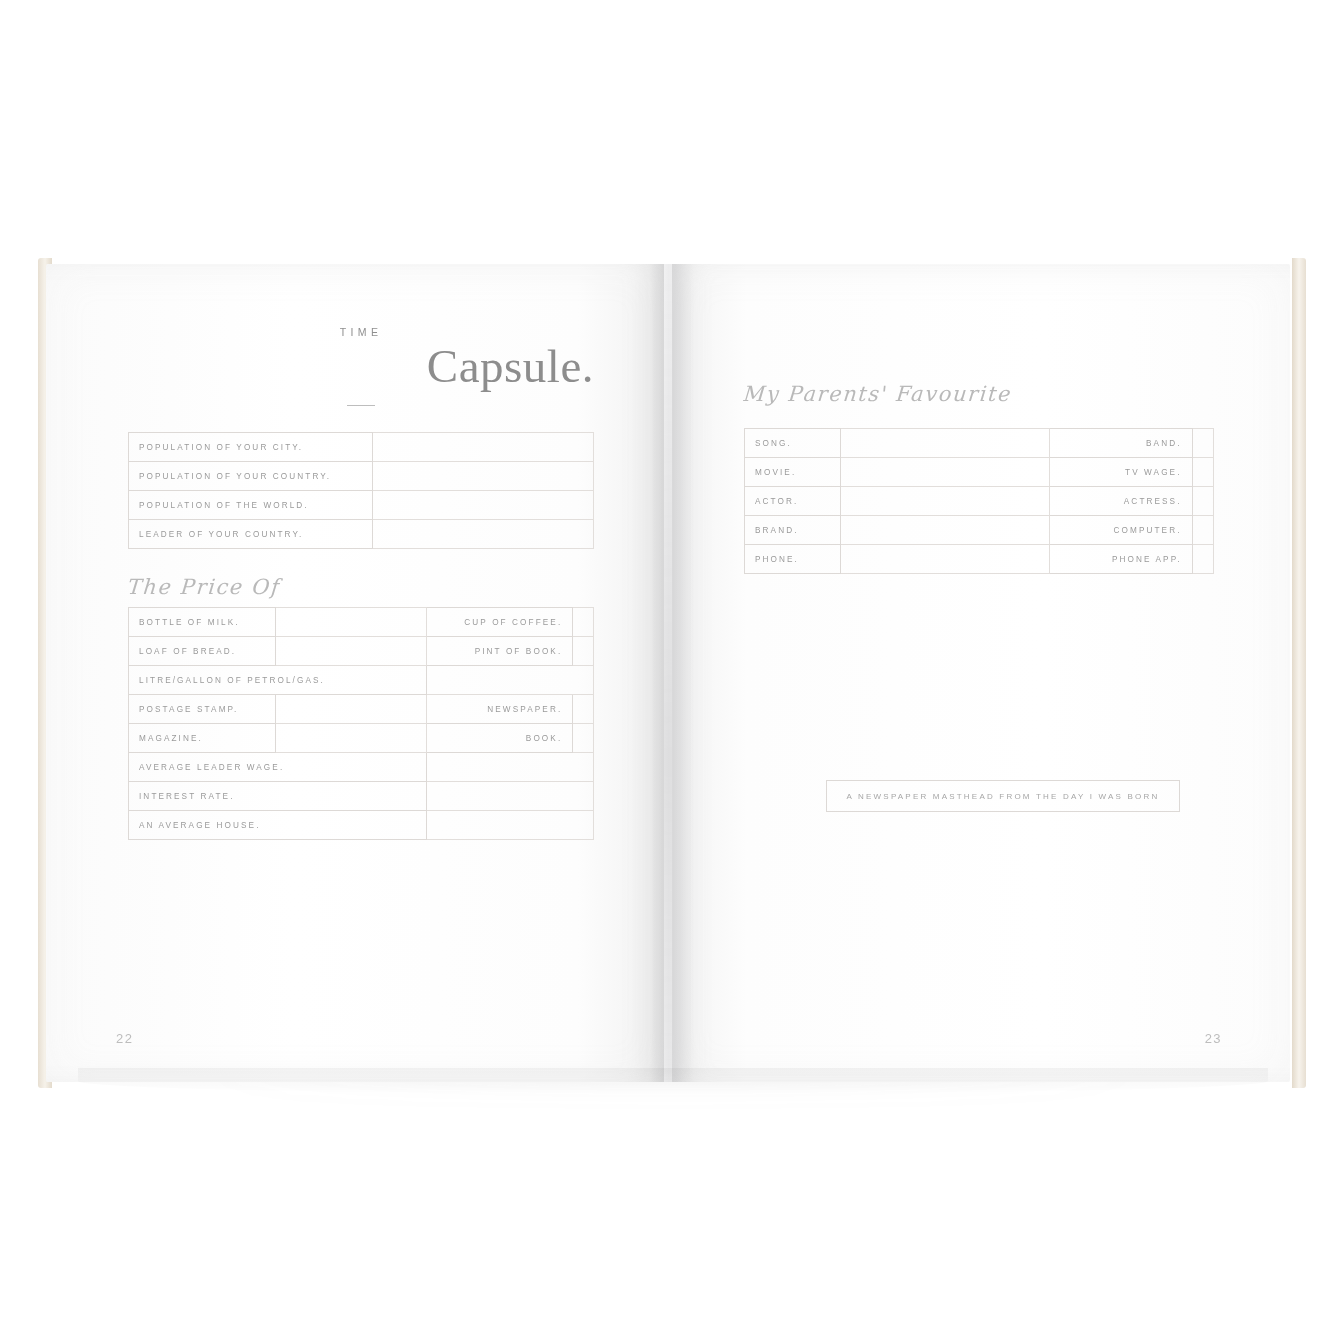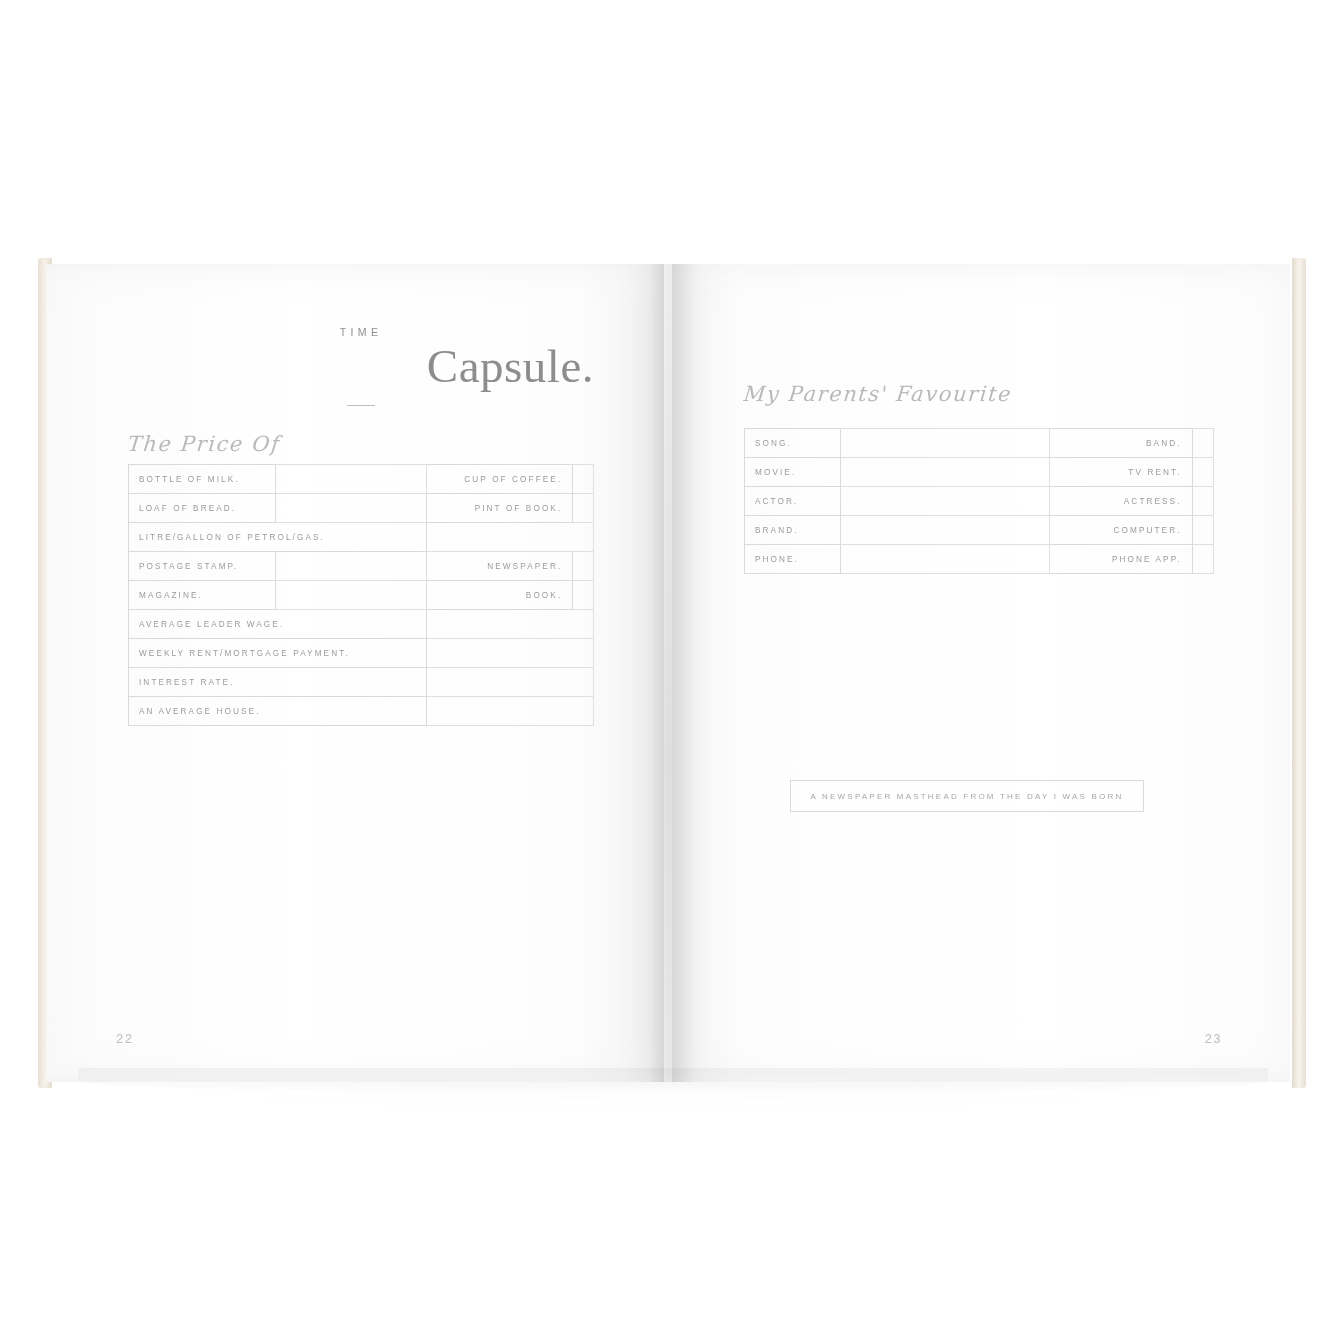--- a/index.html
+++ b/index.html
@@ -179,20 +179,40 @@
     <div class="edge left"></div>
     <div class="edge right"></div>
 
     <div class="page left">
       <div class="lp-content">
 
         <div class="kicker">TIME</div>
         <div class="title">Capsule.</div>
         <div class="rule"></div>
 
+        <table class="tbl" style="margin-top:26px">
+          <tbody>
+            <tr>
+              <td style="width:48%">POPULATION OF YOUR CITY.</td>
+              <td class="blank"></td>
+            </tr>
+            <tr>
+              <td style="width:48%">POPULATION OF YOUR COUNTRY.</td>
+              <td class="blank"></td>
+            </tr>
+            <tr>
+              <td style="width:48%">POPULATION OF THE WORLD.</td>
+              <td class="blank"></td>
+            </tr>
+            <tr>
+              <td style="width:48%">LEADER OF YOUR COUNTRY.</td>
+              <td class="blank"></td>
+            </tr>
+          </tbody>
+        </table>
 
         <div class="script sect-title">The Price Of</div>
 
         <table class="tbl">
           <tbody>
             <tr>
               <td style="width:27%">BOTTLE OF MILK.</td>
               <td class="blank" style="width:28%"></td>
               <td class="lbl-r" style="width:27%">CUP OF COFFEE.</td>
               <td class="blank"></td>
@@ -217,24 +237,20 @@
               <td>MAGAZINE.</td>
               <td class="blank"></td>
               <td class="lbl-r">BOOK.</td>
               <td class="blank"></td>
             </tr>
             <tr>
               <td colspan="2" style="width:55%">AVERAGE LEADER WAGE.</td>
               <td class="blank" colspan="2"></td>
             </tr>
             <tr>
-              <td colspan="2">WEEKLY RENT/MORTGAGE PAYMENT.</td>
-              <td class="blank" colspan="2"></td>
-            </tr>
-            <tr>
               <td colspan="2">INTEREST RATE.</td>
               <td class="blank" colspan="2"></td>
             </tr>
             <tr>
               <td colspan="2">AN AVERAGE HOUSE.</td>
               <td class="blank" colspan="2"></td>
             </tr>
           </tbody>
         </table>
       </div>
@@ -251,21 +267,21 @@
           <tbody>
             <tr>
               <td style="width:16%">SONG.</td>
               <td class="blank" style="width:40%"></td>
               <td class="lbl-r" style="width:26%">BAND.</td>
               <td class="blank"></td>
             </tr>
             <tr>
               <td>MOVIE.</td>
               <td class="blank"></td>
-              <td class="lbl-r">TV RENT.</td>
+              <td class="lbl-r">TV WAGE.</td>
               <td class="blank"></td>
             </tr>
             <tr>
               <td>ACTOR.</td>
               <td class="blank"></td>
               <td class="lbl-r">ACTRESS.</td>
               <td class="blank"></td>
             </tr>
             <tr>
               <td>BRAND.</td>
@@ -275,21 +291,21 @@
             </tr>
             <tr>
               <td>PHONE.</td>
               <td class="blank"></td>
               <td class="lbl-r">PHONE APP.</td>
               <td class="blank"></td>
             </tr>
           </tbody>
         </table>
 
-        <div class="masthead-box" style="margin-top:206px; margin-left:46px; width:352px;">
+        <div class="masthead-box" style="margin-top:206px; margin-left:82px; width:352px;">
           <span>A NEWSPAPER MASTHEAD FROM THE DAY I WAS BORN</span>
         </div>
       </div>
 
       <div class="pagenum" style="right:68px; bottom:36px;">23</div>
     </div>
 
     <div class="gutter"></div>
     <div class="bottom-curl"></div>
   </div>

